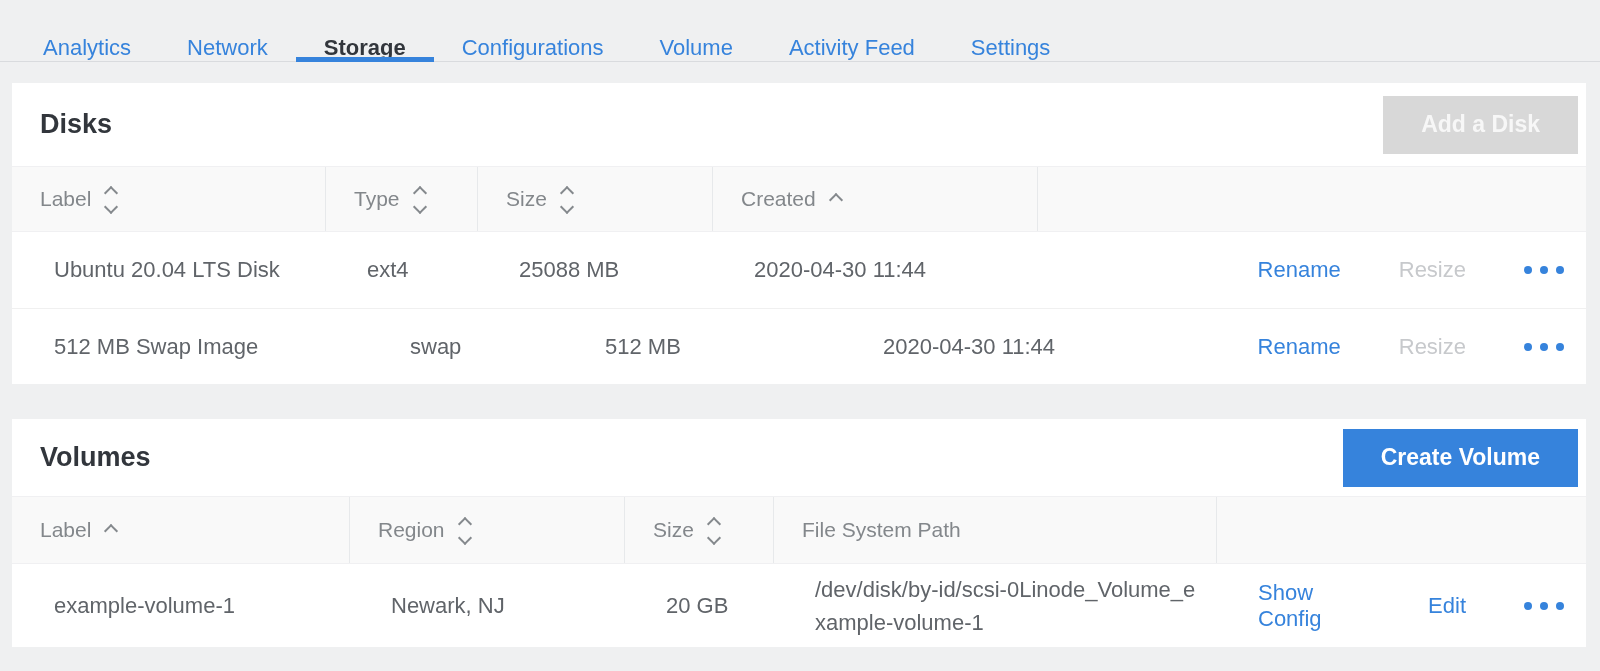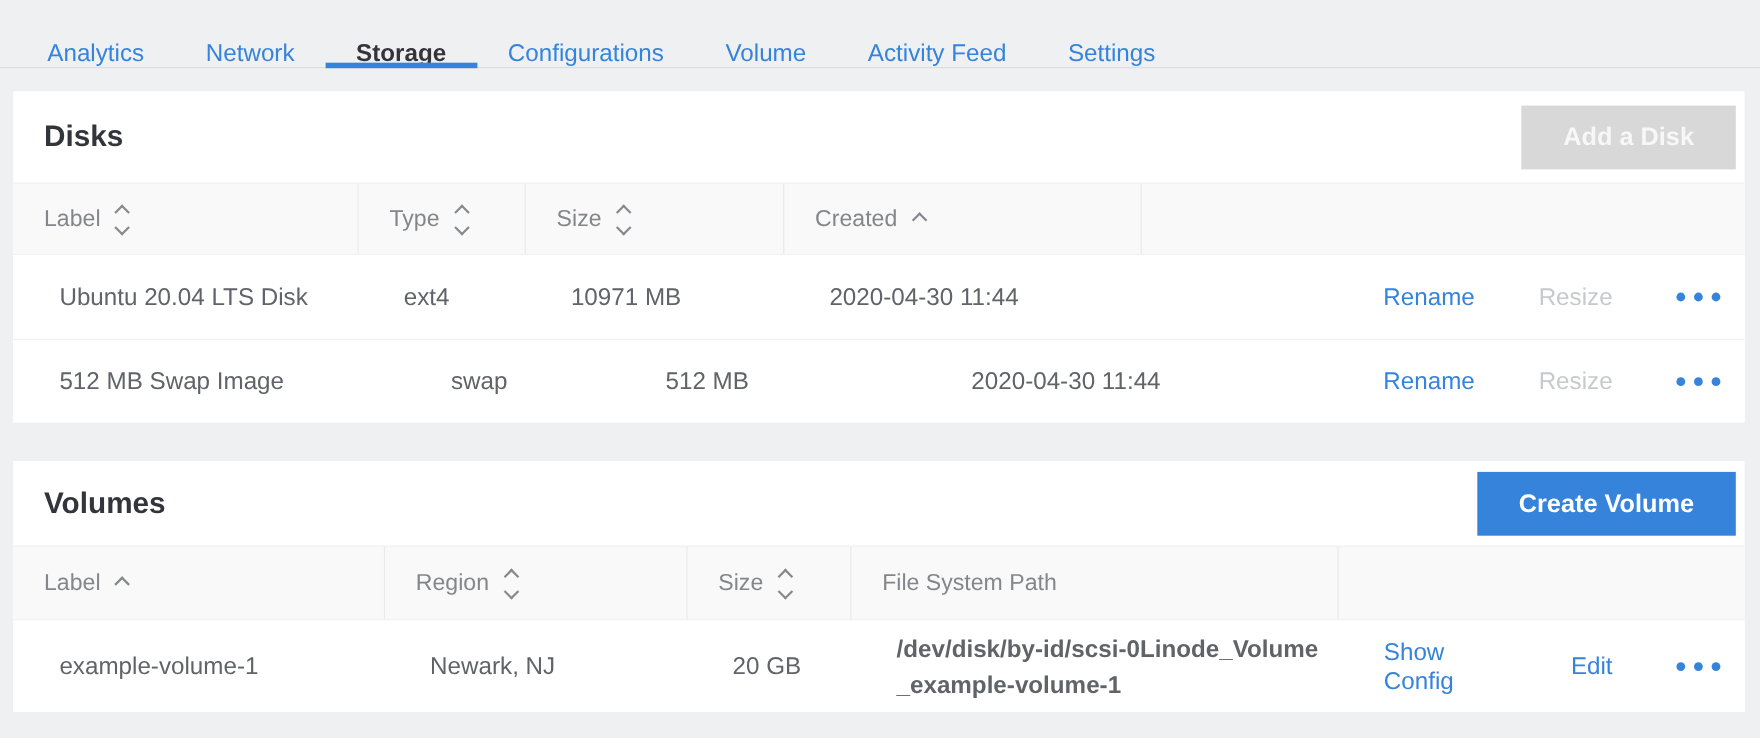--- a/index.html
+++ b/index.html
@@ -68,21 +68,21 @@
   .th.no-sort { cursor:default; }
 
   .row { background:#ffffff; }
   .row + .row { border-top:1px solid #f0f0f0;gap:43px; }
   .row.h-disk { height:76px; }
   .row.h-volume { height:83px; }
   .td {
     display:flex; align-items:center;
     padding-left:28px; font-size:22px; color:#606469;margin-left:14px;
   }
-  .td.path { line-height:33px;font-weight:bold; }
+  .td.path { line-height:33px; }
   .td.path span { display:block; max-width:388px; word-break:break-all; }
 
   .td.actions {
     justify-content:flex-end; gap:58px; padding-right:22px;
   }
   .action-link { color:#3683dc; font-size:22px; text-decoration:none; cursor:pointer; }
   .action-link.disabled { color:#c7c9cc; cursor:default; }
 
   
   .sort-stack { display:inline-flex; flex-direction:column; gap:4px; margin-left:15px; margin-top:2px; }
@@ -139,21 +139,21 @@
       <span class="sort-stack">
           <i class="chev chev-up"></i>
         </span>
     </div>
     <div class="th no-sort"></div>
   </div>
 
   <div class="grid disks-grid row h-disk">
     <div class="td">Ubuntu 20.04 LTS Disk</div>
     <div class="td">ext4</div>
-    <div class="td">10971 MB</div>
+    <div class="td">25088 MB</div>
     <div class="td">2020-04-30 11:44</div>
     <div class="td actions">
       <a class="action-link">Rename</a>
       <a class="action-link disabled">Resize</a>
       <span class="dots">
           <span></span>
           <span></span>
           <span></span>
         </span>
     </div>

